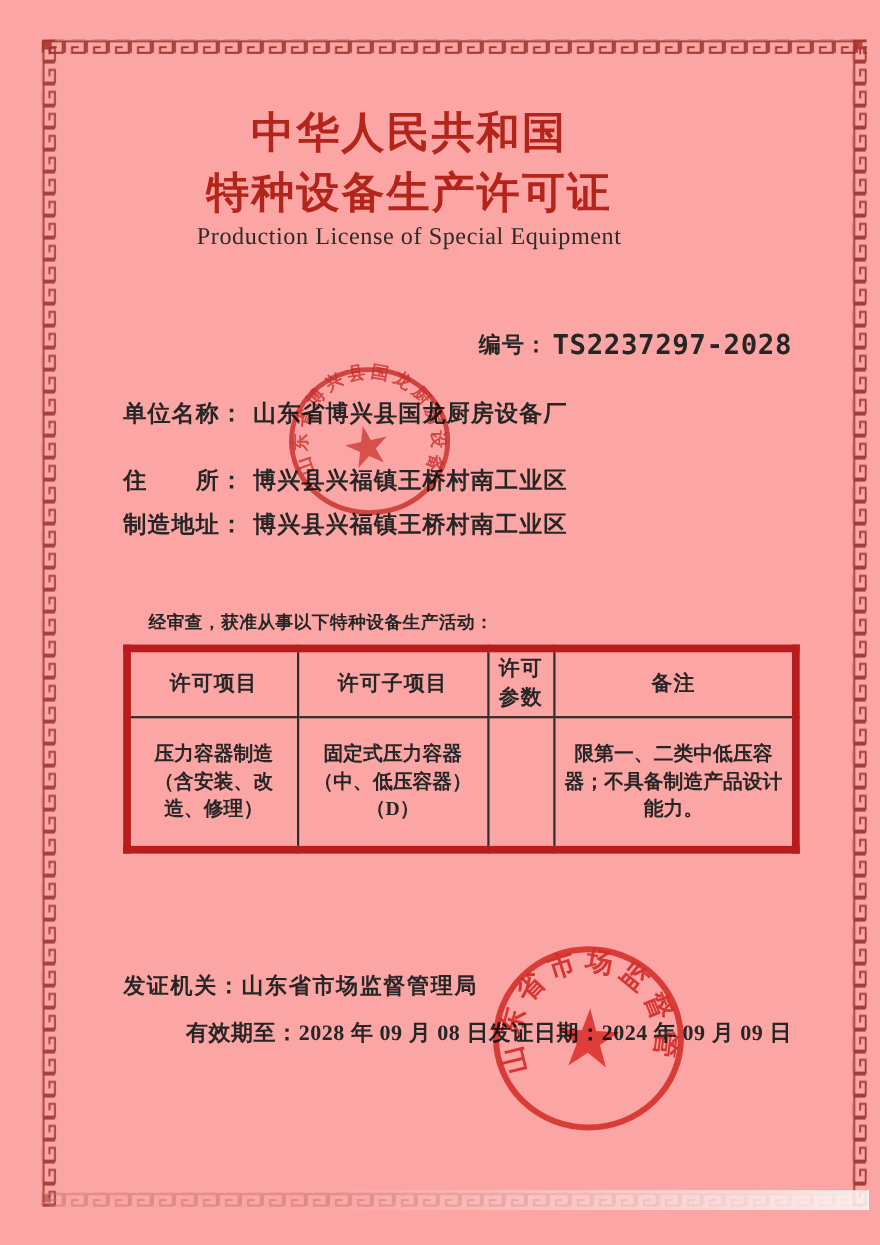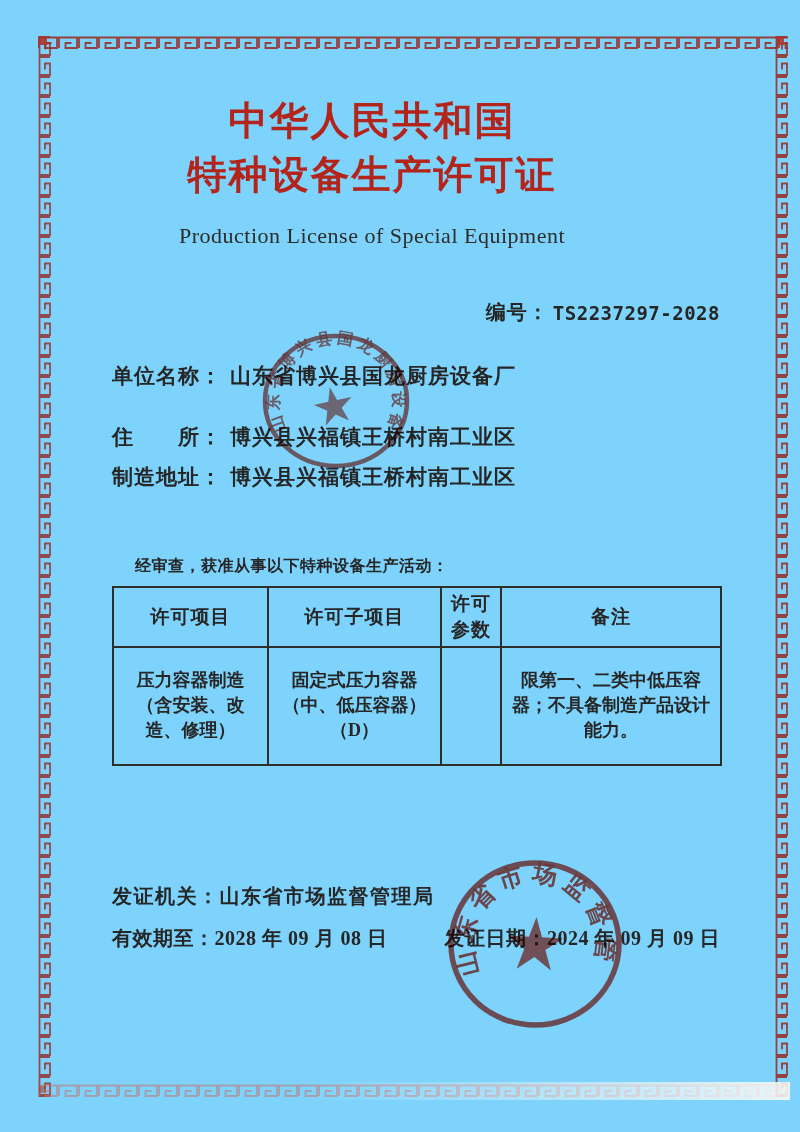--- a/index.html
+++ b/index.html
@@ -1,45 +1,45 @@
 <!DOCTYPE html>
 <html><head>
 <meta charset="utf-8">
 <style>
   html,body { margin:0; padding:0; background:#e8e8e8; }
   .page {
     position:relative; width:800px; height:1132px; margin:0 auto;
-    background:#7dd3fc; overflow:hidden; color:#262626;
+    background:#fca5a5; overflow:hidden; color:#262626;
     font-family:"Liberation Serif", serif;
   }
 
   
   .title-cn {
     position:absolute; left:0; width:744px; text-align:center;
     font-weight:700; color:#b3241b; font-size:39px; letter-spacing:2px;
     font-family:"Liberation Serif", serif; white-space:nowrap;
   }
   .title-cn.l1 { top:94px; }
   .title-cn.l2 { top:148px;text-align:center; }
   .title-en {
     position:absolute; left:0; width:744px; text-align:center;
     color:#2e2b28; font-size:22px; letter-spacing:0.5px;
     font-family:"Liberation Serif", serif; white-space:nowrap;
   }
-  .title-en.l1 { top:202px;margin-top:21px; }
+  .title-en.l1 { top:202px; }
   .title-en.l2 { top:234px; }
 
   
   .license-no {
     position:absolute; top:299px; right:80px;
     display:flex; align-items:center; gap:4px; z-index:1;
   }
   .license-no .lbl { font-size:20px; font-weight:700; letter-spacing:1px; }
   .license-no .num {
-    font-family:"DejaVu Sans Mono", monospace; font-size:19px;
+    font-family:"DejaVu Sans Mono", monospace; font-size:25px;
     font-weight:700; letter-spacing:0.5px;
   }
 
   
   .field-row {
     position:absolute; left:112px; white-space:nowrap;
     font-size:21px; font-weight:600; letter-spacing:1px; z-index:1;
   }
   .field-row .lbl { margin-right:8px; }
   .field-row.r0 { top:362px; }
@@ -47,21 +47,21 @@
   .field-row.r2 { top:463px; }
 
   
   .intro {
     position:absolute; left:135px; top:556px;
     font-size:16px; font-weight:600; letter-spacing:0.5px; z-index:1;
   }
   table.approval {
     position:absolute; left:112px; top:586px; width:608px;
     border-collapse:collapse; table-layout:fixed;
-    border:2px solid #b91c1c; z-index:1;
+    border:7px solid #b91c1c; z-index:1;
   }
   table.approval th, table.approval td { border:2px solid #2f2c2a; }
   table.approval th {
     height:54px; font-size:19px; font-weight:600; padding:2px;
     letter-spacing:1px; line-height:1.35; vertical-align:middle;
   }
   table.approval td {
     height:74px; font-size:18px; font-weight:600; text-align:center;
     vertical-align:middle; line-height:1.4;
   }
@@ -69,21 +69,21 @@
   td.cell-sub     { padding:20px 10px; }
   td.cell-remarks { padding:2px 7px; }
 
   
   .authority-row {
     position:absolute; left:112px; top:883px; white-space:nowrap;
     font-size:20px; font-weight:600; letter-spacing:1.5px; z-index:1;
   }
   .dates-row {
     position:absolute; left:112px; top:925px; width:608px;
-    display:flex; justify-content:space-between; z-index:1;
+    display:flex; justify-content:flex-end; z-index:1;
     font-size:20px; font-weight:600; letter-spacing:0.5px; white-space:nowrap;
   }
 
   
   .border-frame { position:absolute; left:0; top:0; z-index:0; }
   .stamp { position:absolute; mix-blend-mode:multiply; z-index:3; pointer-events:none; }
   .stamp-company   { left:255px; top:323px; }
   .stamp-authority { left:443px; top:853px; }
 </style>
 </head>

